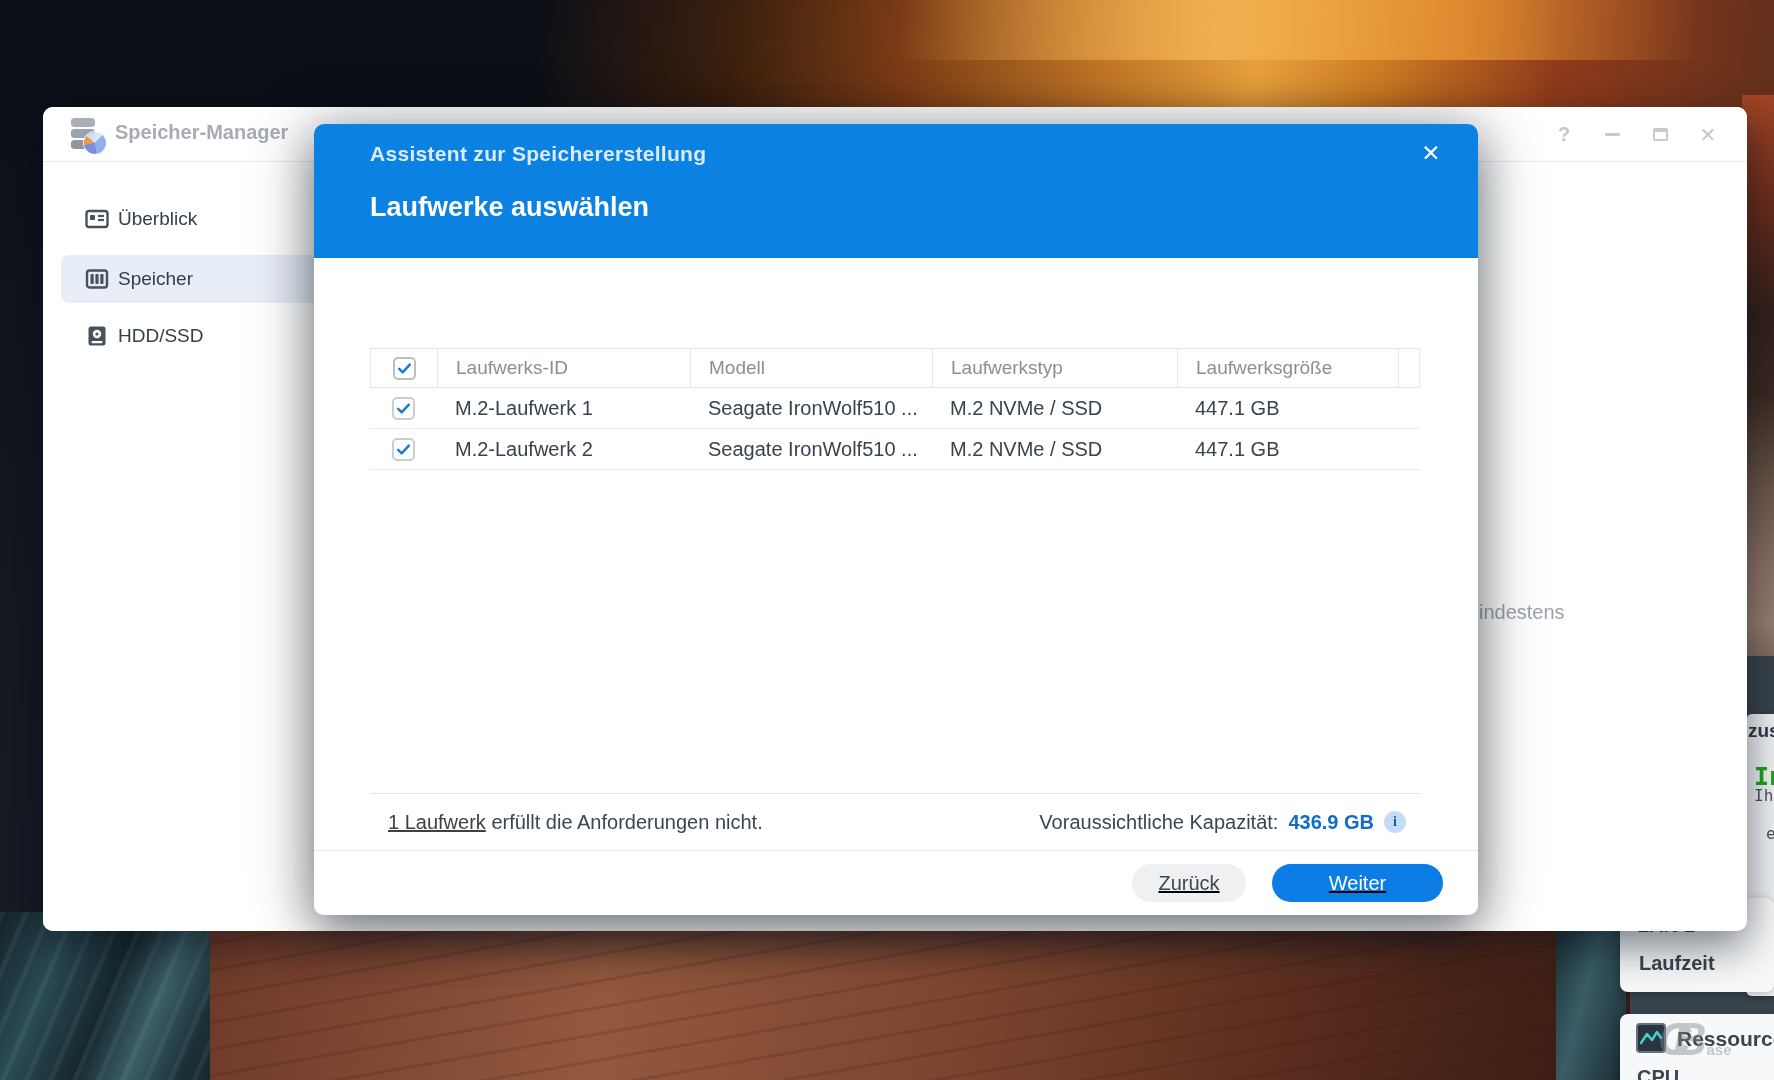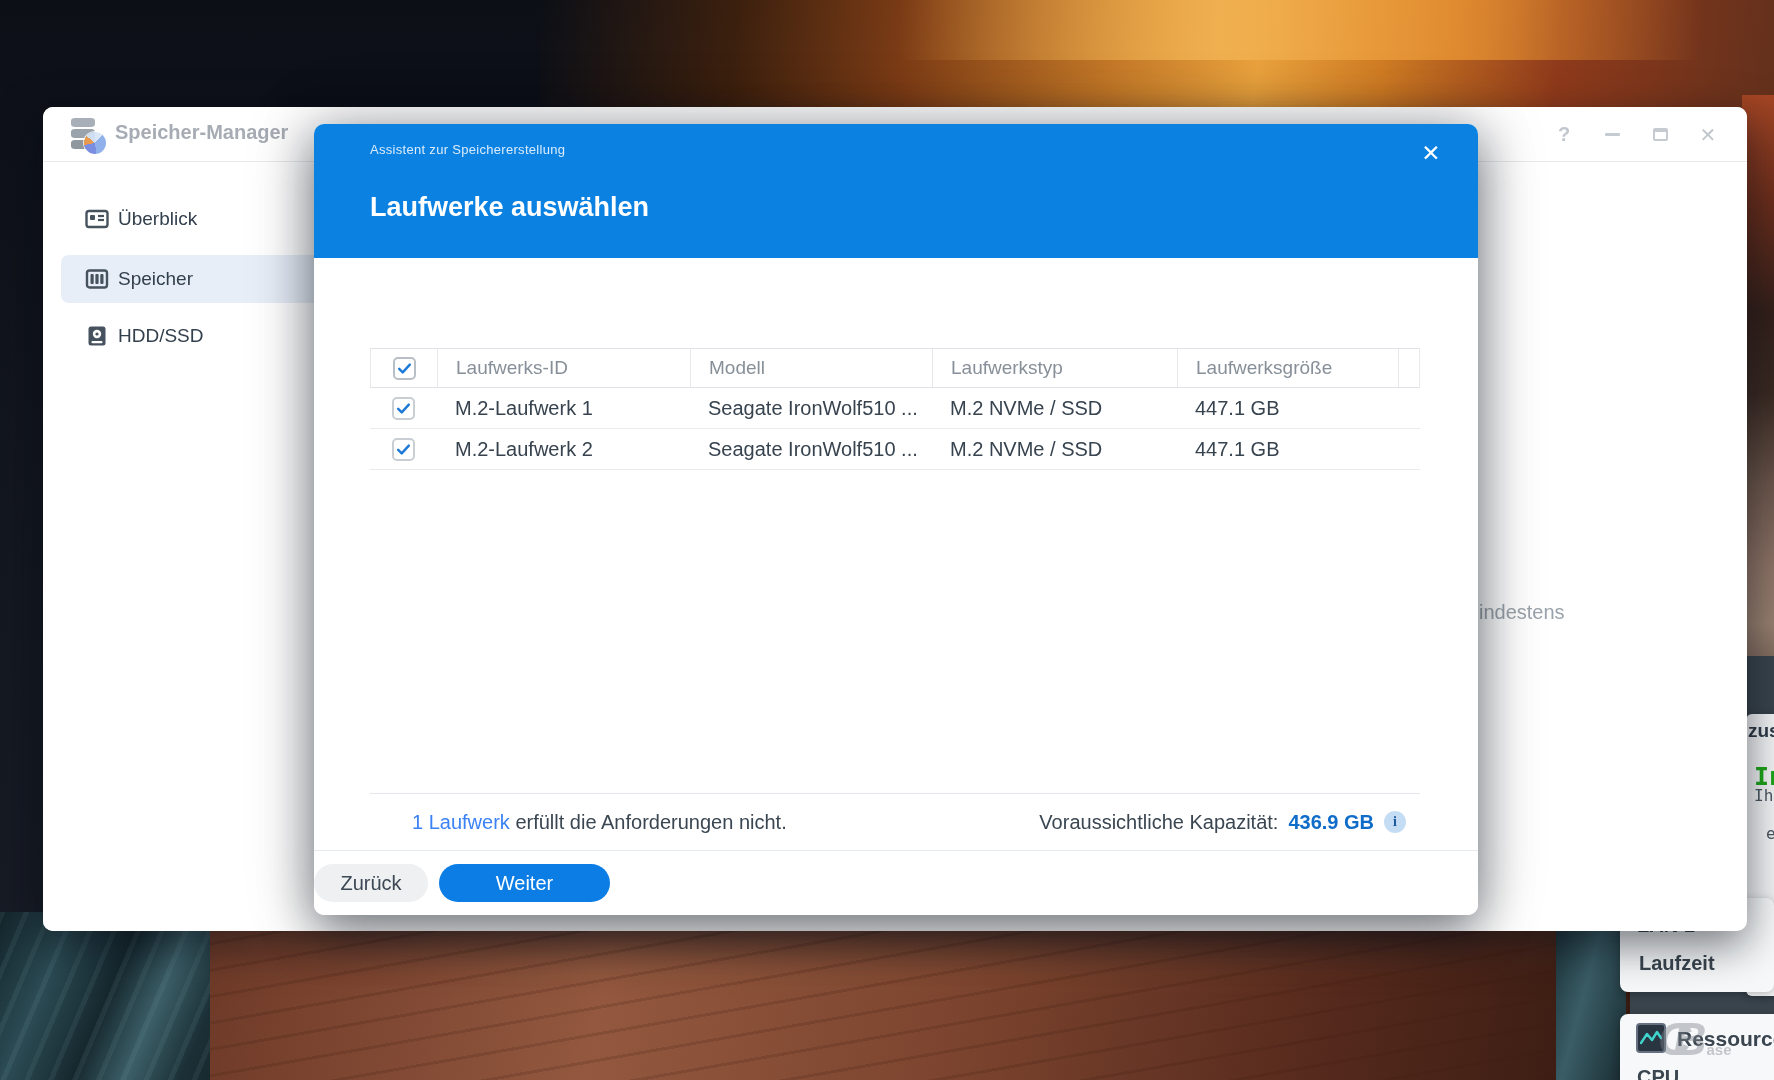--- a/index.html
+++ b/index.html
@@ -86,21 +86,21 @@
   .si-0 { top:32px; } .si-1 { top:92px; } .si-2 { top:149px; }
 
   
   .frag-indestens { position:absolute; left:1436px; top:494px; font-size:20px; color:#9aa3ab; }
 
   
   .dialog { position:absolute; left:314px; top:124px; width:1164px; height:791px; background:#fff;
     border-radius:10px; z-index:5; box-shadow:0 16px 48px rgba(8,14,22,.5), 0 0 70px rgba(8,14,22,.22); }
   .dlg-header { position:absolute; left:0; top:0; width:100%; height:134px; background:#0b81e2;
     border-radius:10px 10px 0 0; }
-  .dlg-wizard-title { position:absolute; left:56px; top:18px; font-size:13px; font-weight:normal;
+  .dlg-wizard-title { position:absolute; left:56px; top:18px; font-size:21px; font-weight:bold;
     color:rgba(255,255,255,.85); letter-spacing:.3px; }
   .dlg-step-title { position:absolute; left:56px; top:68px; font-size:27px; font-weight:bold; color:#fff; }
   .dlg-close { position:absolute; right:30px; top:12px; width:34px; height:34px; display:flex;
     align-items:center; justify-content:center; color:#fff; font-size:23px; font-weight:bold; cursor:pointer; }
 
   .dlg-instruction { position:absolute; left:56px; top:164px; font-size:20px; color:#3a4652; }
   .blue-strong { color:#0f6cc9; font-weight:bold; }
   .dark-strong { color:#2e3b47; font-weight:bold; }
 
   
@@ -119,30 +119,30 @@
   .c-spare { width:22px;  flex:0 0 22px; padding-left:0; }
   .checkbox { width:23px; height:23px; border:2px solid #c9ced4; border-radius:5px; background:#fff;
     display:flex; align-items:center; justify-content:center; cursor:pointer; }
   .tbl-header .checkbox { border-color:#b9bfc6; }
 
   
   .summary { position:absolute; left:56px; top:669px; width:1050px; height:57px;
     border-top:1px solid #e3e6ea; display:flex; align-items:center; justify-content:space-between;
     padding:0 14px 0 18px; font-size:20px; color:#3a4652; }
   .sum-left { white-space:nowrap; }
-  .sum-link { color:#3b82f6; cursor:pointer;margin-left:24px; }
+  .sum-link { color:#404040; text-decoration:underline; cursor:pointer; }
   .sum-right { display:flex; align-items:center; gap:10px; white-space:nowrap; }
   .info-badge { width:22px; height:22px; border-radius:50%; background:#c5ddf4; color:#1c5a9e;
     display:flex; align-items:center; justify-content:center; font-size:14px; font-weight:bold;
     font-family:"Liberation Serif",serif; cursor:pointer; }
 
   
   .dlg-footer { position:absolute; left:0; top:726px; width:100%; height:65px; border-top:1px solid #e6ebf0;
-    display:flex; align-items:center; justify-content:flex-start; gap:11px; padding-right:35px;
-    border-radius:0 0 10px 10px; background:#fff; }
+    display:flex; align-items:center; justify-content:flex-end; gap:26px; padding-right:35px;
+    border-radius:0 0 10px 10px; background:#fff;text-decoration:underline; }
   .btn { height:38px; border-radius:19px; border:none; font-size:20px; cursor:pointer;
     font-family:inherit; display:flex; align-items:center; justify-content:center; }
   .btn-back { width:114px; background:#eef0f2; color:#3c4854; }
   .btn-next { width:171px; background:#0b7de4; color:#fff; }
 </style>
 </head>
 <body>
 
 <div class="stage">
 

